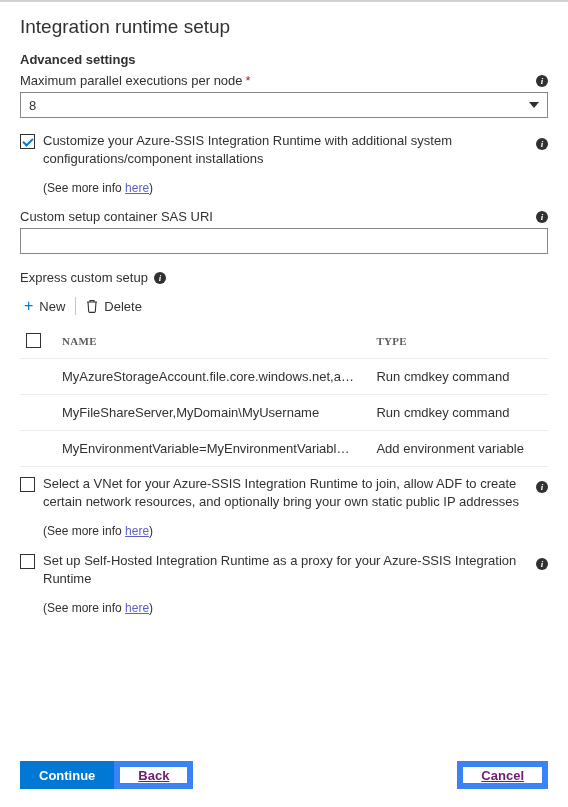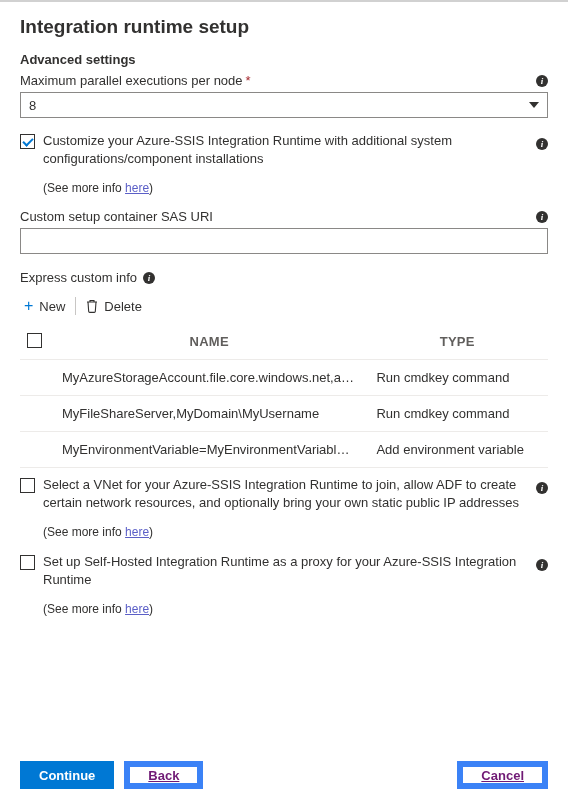--- a/index.html
+++ b/index.html
@@ -7,21 +7,21 @@
       font-family: "Segoe UI", -apple-system, sans-serif;
       font-size: 13px;
       color: #323130;
       background: #fff;
       width: 568px;
       height: 807px;
       position: relative;
       border-top: 2px solid #d1d1d1;
     }
     .panel { padding: 14px 20px 0 20px; }
-    h1 { font-size: 19px; font-weight: 700; color: #323130; margin-bottom: 14px; }
+    h1 { font-size: 19px; font-weight: 400; color: #323130; margin-bottom: 14px; }
     h2 { font-size: 13px; font-weight: 700; margin-bottom: 6px; }
     .label-row { display: flex; align-items: center; justify-content: space-between; margin-bottom: 4px; text-align: center; }
     .field-label { font-size: 13px; color: #323130; }
     .req { color: #a4262c; margin-left: 3px; }
     .info-icon {
       width: 12px; height: 12px; border-radius: 50%;
       background: #323130; color: #fff; display: inline-flex;
       align-items: center; justify-content: center; font-size: 9px;
       font-weight: bold; font-style: italic; font-family: Georgia, serif;
       flex-shrink: 0;
@@ -53,34 +53,34 @@
     }
     .section-label { display: flex; align-items: center; gap: 6px; margin-bottom: 8px; }
     .cmdbar { display: flex; align-items: center; gap: 10px; padding: 4px 0 8px 4px; }
     .cmd-btn { display: inline-flex; align-items: center; gap: 6px; cursor: pointer; color: #323130; font-size: 13px; }
     .cmd-btn .plus { color: #0078d4; font-size: 16px; font-weight: 300; }
     .divider-v { width: 1px; height: 18px; background: #c8c6c4; }
     .trash { width: 12px; height: 14px; display:inline-block; }
     .trash svg { width:12px; height:14px; }
     table { width: 100%; border-collapse: collapse; }
     thead th {
-      font-size: 13px; text-transform: uppercase; color: #605e5c;
-      font-weight: 600; text-align: center; padding: 8px 10px;
-      border-bottom: 1px solid #edebe9; letter-spacing: 0.3px;
+      font-size: 11px; text-transform: uppercase; color: #605e5c;
+      font-weight: 600; text-align: left; padding: 8px 10px;
+      border-bottom: 1px solid #edebe9; letter-spacing: 0.3px; font-family: Liberation Serif, serif;
     }
     th.chk-col, td.chk-col { width: 32px; padding-left: 6px; }
     tbody td { padding: 10px 10px; border-bottom: 1px solid #edebe9; font-size: 13px; color:#323130; }
     tbody td.name-col { max-width: 290px; white-space: nowrap; overflow: hidden; text-overflow: ellipsis; }
     .bottom-sections { margin-top: 8px; }
     .footer {
       position: absolute; bottom: 0; left: 0; right: 0;
       display: flex; justify-content: space-between; align-items: center;
       padding: 12px 20px 18px 20px; background:#fff;
     }
-    .footer-left { display: flex; gap: 10px; }
+    .footer-left { display: flex; }
     .btn {
       height: 28px; padding: 0 18px; font-size: 13px;
       display: inline-flex; align-items: center; justify-content: center;
       cursor: pointer; border: 1px solid transparent;
     }
     .btn-primary { background: #0078d4; color: #fff; font-weight: 600; }
     .btn-secondary { background: #fff; border: 6px solid #3b82f6; color: #701a75; font-weight: 600; text-decoration: underline; }
   </style>
 </head>
 <body>
@@ -111,21 +111,21 @@
     <span>(See more info </span><a class="here-link">here</a><span>)</span>
   </div>
 
   <div class="label-row">
     <span class="field-label">Custom setup container SAS URI</span>
     <span class="info-icon">i</span>
   </div>
   <input type="text" class="text-input" value="" style="">
 
   <div class="section-label">
-    <span>Express custom info</span>
+    <span>Express custom setup</span>
     <span class="info-icon">i</span>
   </div>
 
   <div class="cmdbar">
     <span class="cmd-btn">
       <span class="plus">+</span>
       <span>New</span>
     </span>
     <span class="divider-v"></span>
     <span class="cmd-btn">

